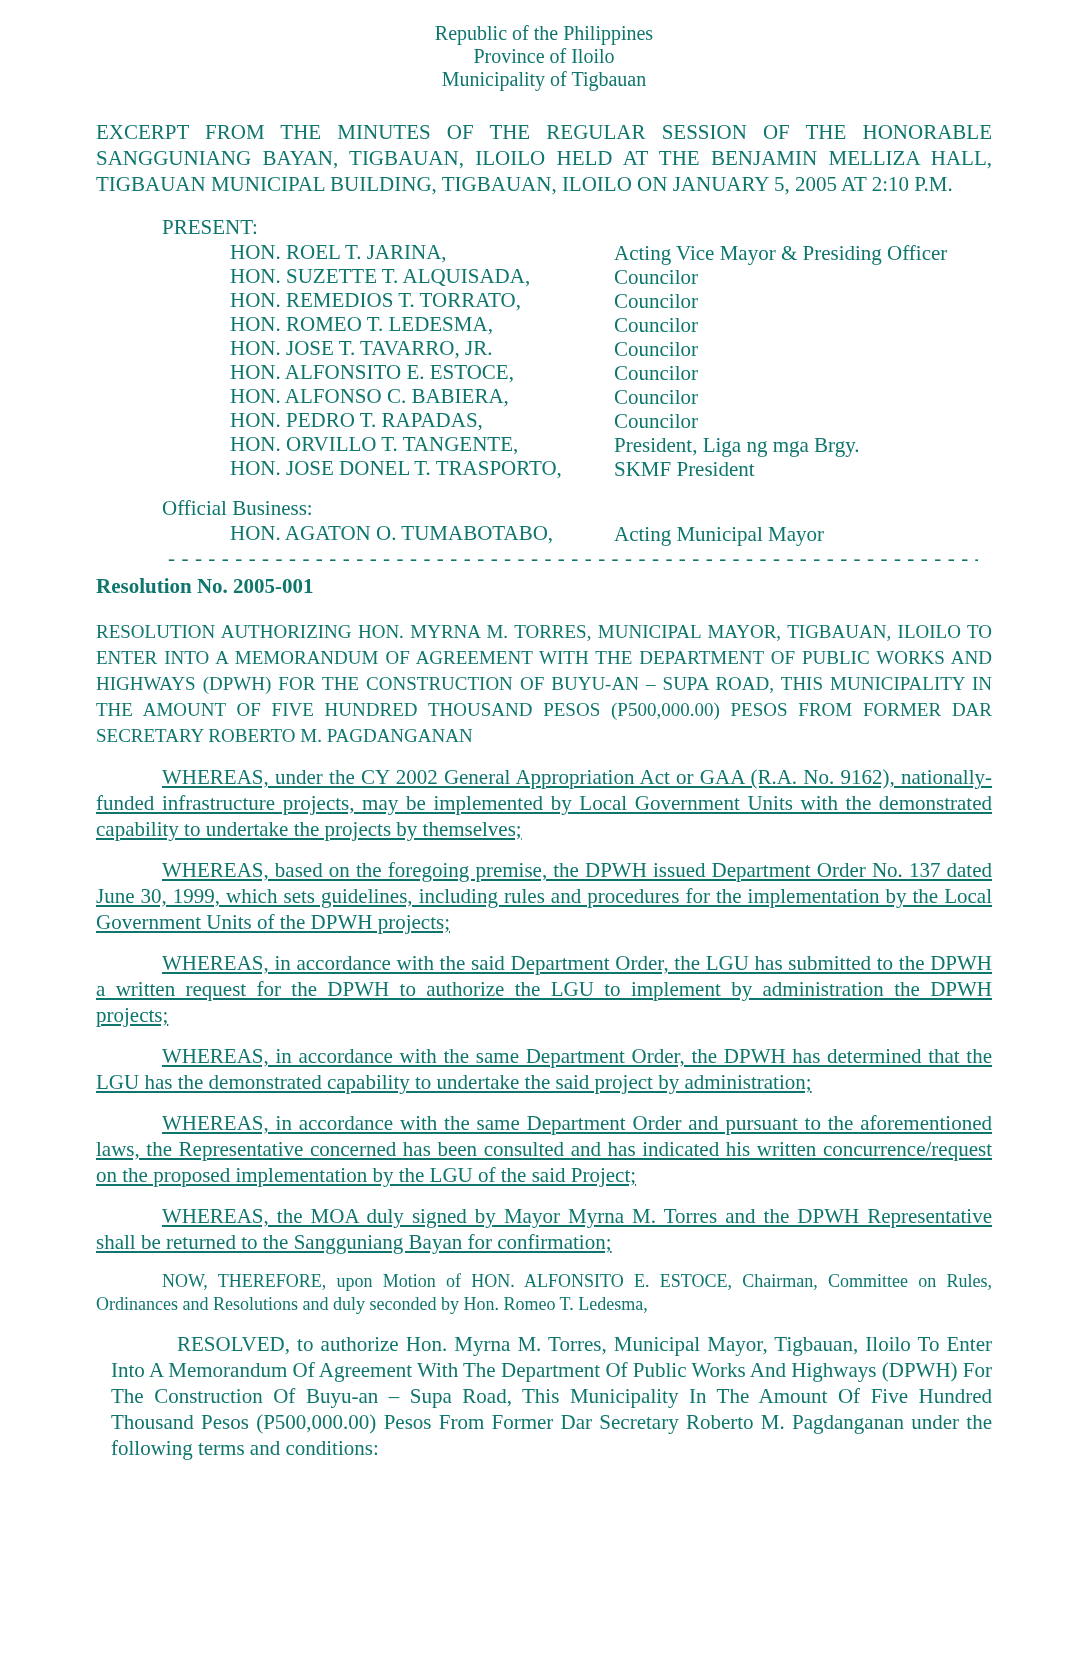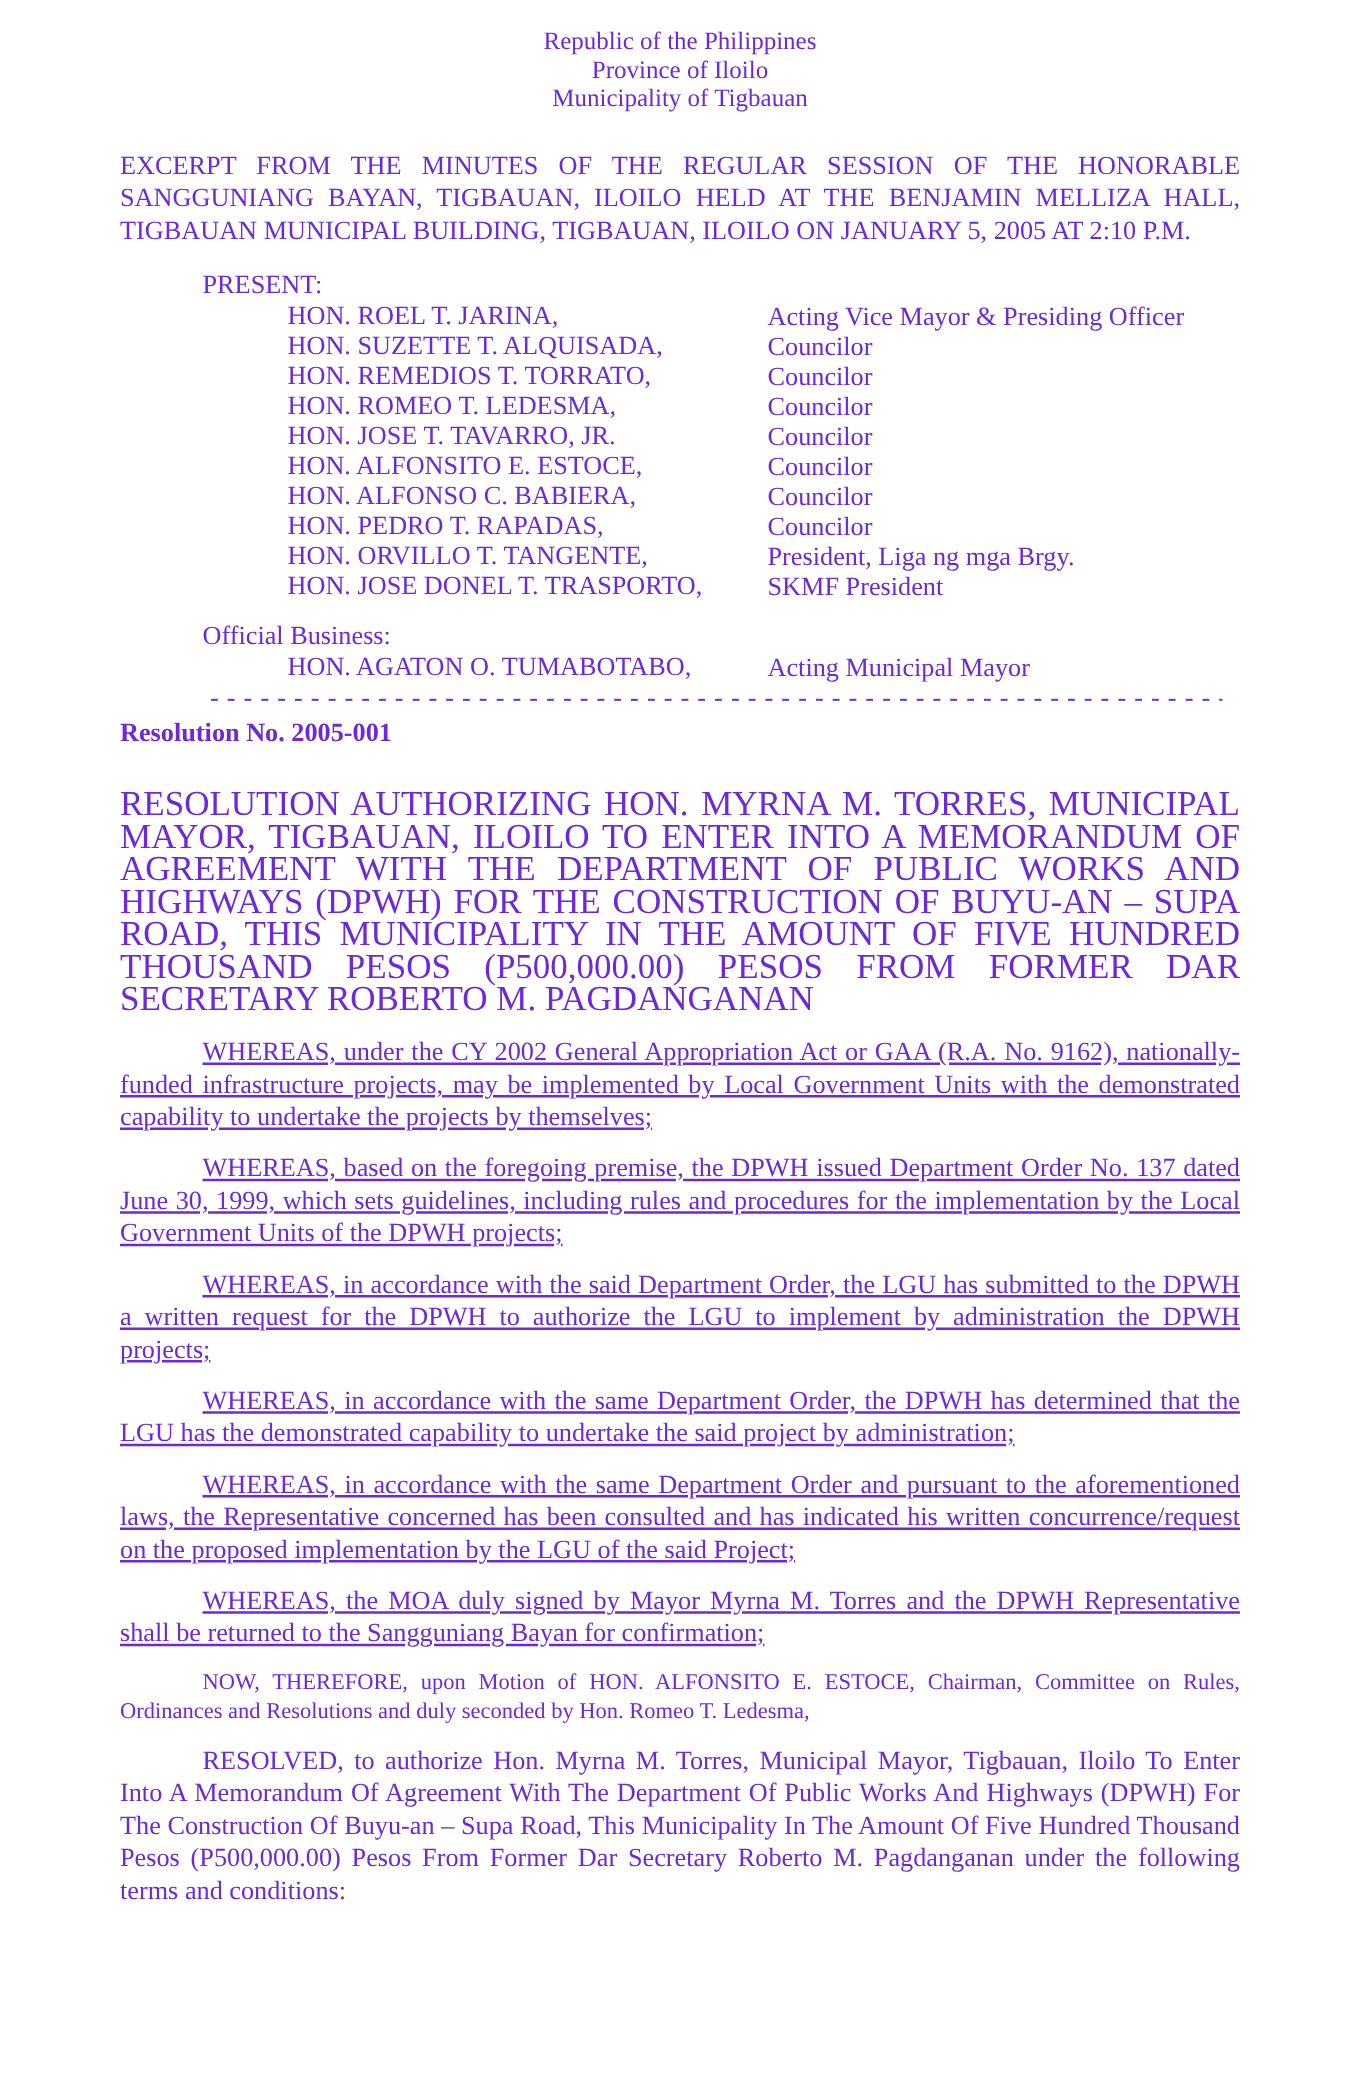--- a/index.html
+++ b/index.html
@@ -7,21 +7,21 @@
     padding: 0;
     background: #ffffff;
   }
   .page {
     position: relative;
     width: 1088px;
     height: 1664px;
     box-sizing: border-box;
     padding: 22px 96px 0 96px;
     background: #ffffff;
-    color: #6d28d9;
+    color: #0f766e;
     font-family: "Liberation Serif", "DejaVu Serif", serif;
     overflow: hidden;
   }
   .doc-header {
     text-align: center;
     font-size: 20px;
     line-height: 23px;
   }
   .excerpt {
     margin-top: 28px;
@@ -66,42 +66,42 @@
     overflow: hidden;
   }
   .res-no {
     margin-top: 2px;
     text-align: left;
     font-weight: bold;
     font-size: 21px;
     line-height: 26px;
   }
   .res-title {
-    margin-top: 32px;
-    font-size: 28px;
+    margin-top: 20px;
+    font-size: 19px;
     line-height: 26px;
     text-align: justify;
   }
   .clause {
     margin: 15px 0 0 0;
     font-size: 21px;
     line-height: 26px;
     text-align: justify;
     text-indent: 66px;
     text-decoration: underline;
   }
   .motion {
     margin: 15px 0 0 0;
     font-size: 18px;
     line-height: 23px;
     text-align: justify;
     text-indent: 66px;
   }
   .resolved {
-    margin: 15px 0 0 0;
+    margin: 15px 0 0 15px;
     font-size: 21px;
     line-height: 26px;
     text-align: justify;
     text-indent: 66px;
   }
 </style>
 </head>
 <body>
 
 <div class="page">

